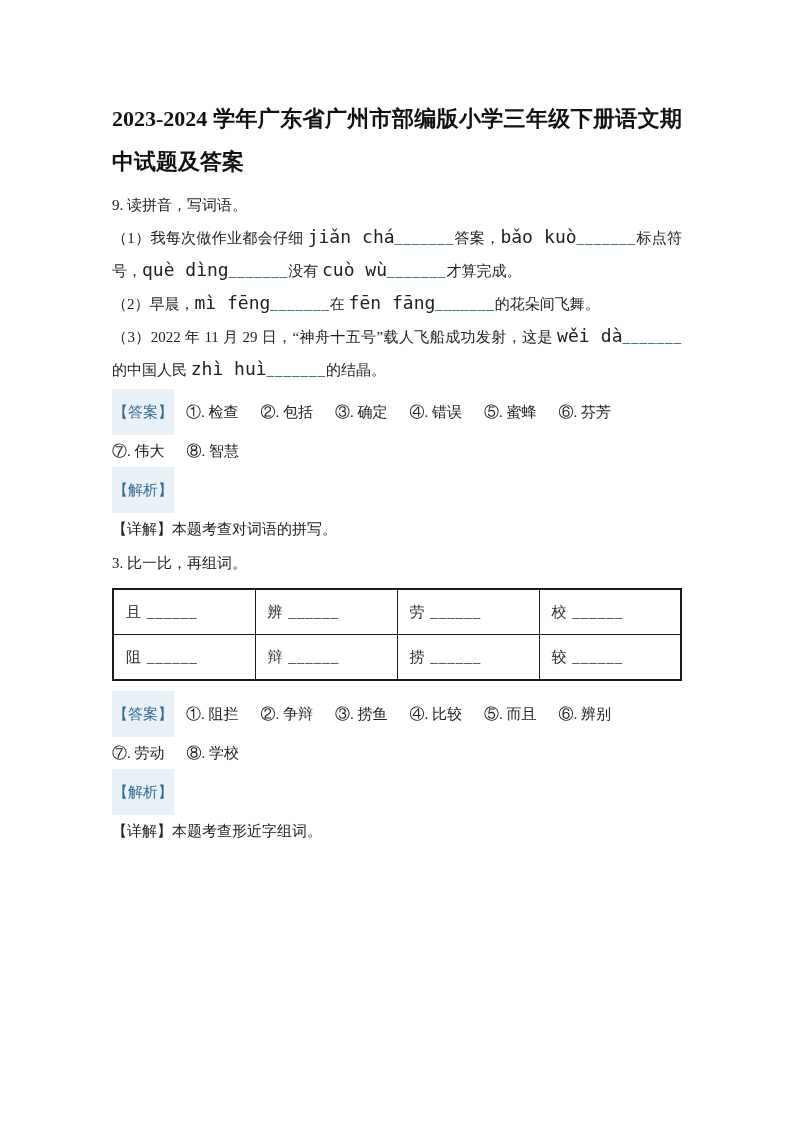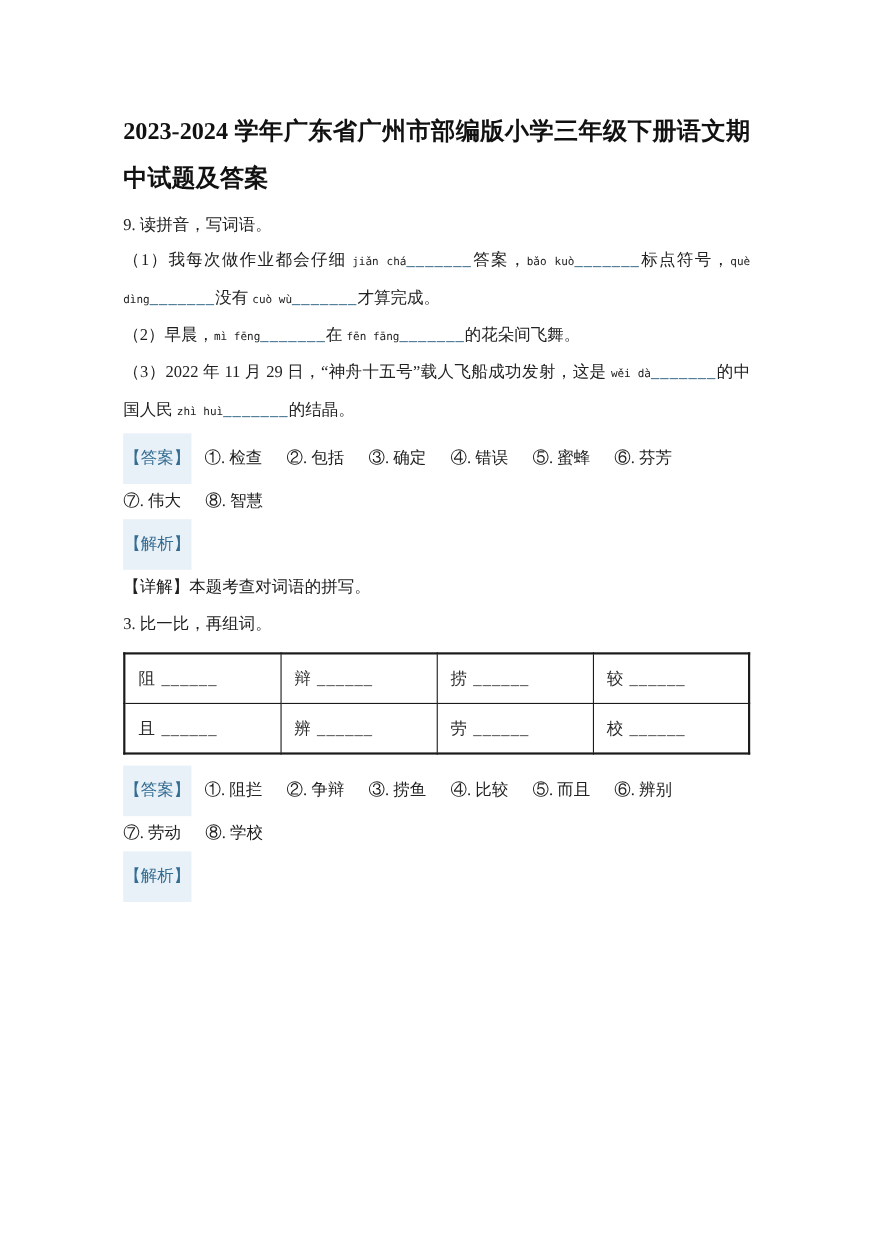--- a/index.html
+++ b/index.html
@@ -13,21 +13,21 @@
   .doc-title {
     font-size:22px; font-weight:bold; line-height:43px;
     margin:0 0 6px 0; text-align:justify; color:#111;
   }
   .body {
     margin:0; font-size:15px; line-height:32px;
     text-align:justify; color:#212121;
   }
   .nojust { text-align:left; }
   .seg-cn {}
-  .seg-py { font-family:"DejaVu Sans Mono","Liberation Mono",monospace; font-size:10px; }
+  .seg-py { font-family:"DejaVu Sans Mono","Liberation Mono",monospace; font-size:18px; }
   .seg-blank { letter-spacing:1px; color:#0c4a6e; }
   .tag {
     color:#346c92; background:#e9f1f8; padding:7px 1px;
     display:inline-block; margin-right:12px;
   }
   .detail-tag { color:#212121; }
   .ans-item { display:inline-block; margin-right:22px; }
   .word-table {
     width:100%; border-collapse:collapse; margin:9px 0 10px 0;
     border:2px solid #1b1b1b;
@@ -74,43 +74,46 @@
     </p>
 
 
     <p class="body stem">3. 比一比，再组词。</p>
 
     <table class="word-table">
       <tbody>
 
           <tr>
 
+          <td>且 ______</td>
+            <td>辨 ______</td>
+            <td>劳 ______</td>
+            <td>校 ______</td>
+          </tr>
+
+          <tr>
+
           <td>阻 ______</td>
             <td>辩 ______</td>
             <td>捞 ______</td>
             <td>较 ______</td>
-          </tr>
-
-          <tr>
-
-          <td>且 ______</td>
-            <td>辨 ______</td>
-            <td>劳 ______</td>
-            <td>校 ______</td>
           </tr>
         </tbody>
     </table>
 
     <p class="body nojust ans-line">
       <span class="tag">【答案】</span><span class="ans-items"><span class="ans-item">①. 阻拦</span><span class="ans-item">②. 争辩</span><span class="ans-item">③. 捞鱼</span><span class="ans-item">④. 比较</span><span class="ans-item">⑤. 而且</span><span class="ans-item">⑥. 辨别</span><span class="ans-item">⑦. 劳动</span><span class="ans-item">⑧. 学校</span></span>
     </p>
 
     <p class="body nojust">
       <span class="tag">【解析】</span>
     </p>
 
+    <p class="body nojust">
+      <span class="detail-tag">【详解】</span><span>本题考查形近字组词。</span>
+    </p>
 
   </div>
 
   <div class="footer">
     <span>12</span><span>https://xkw88.cn</span>
   </div>
 </div>
 
 </body></html>

